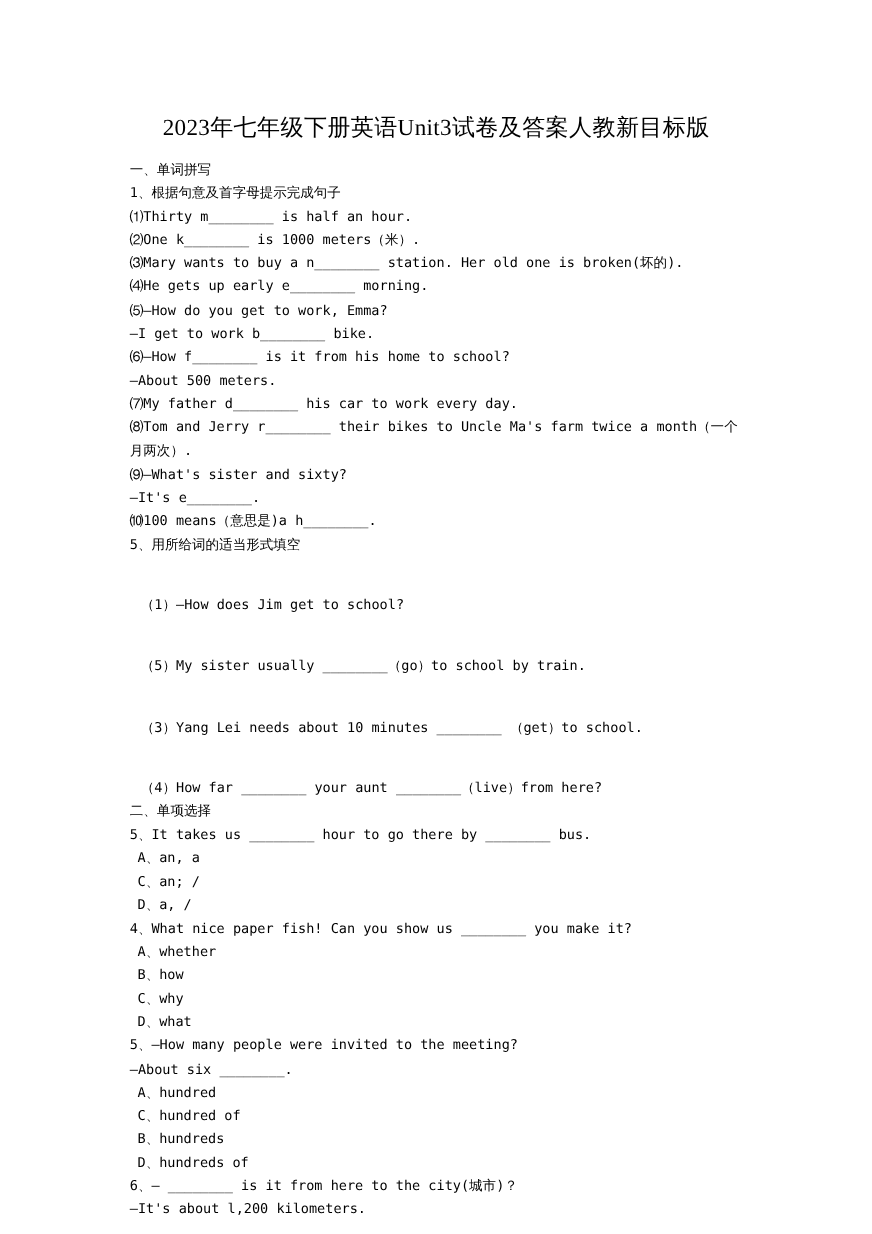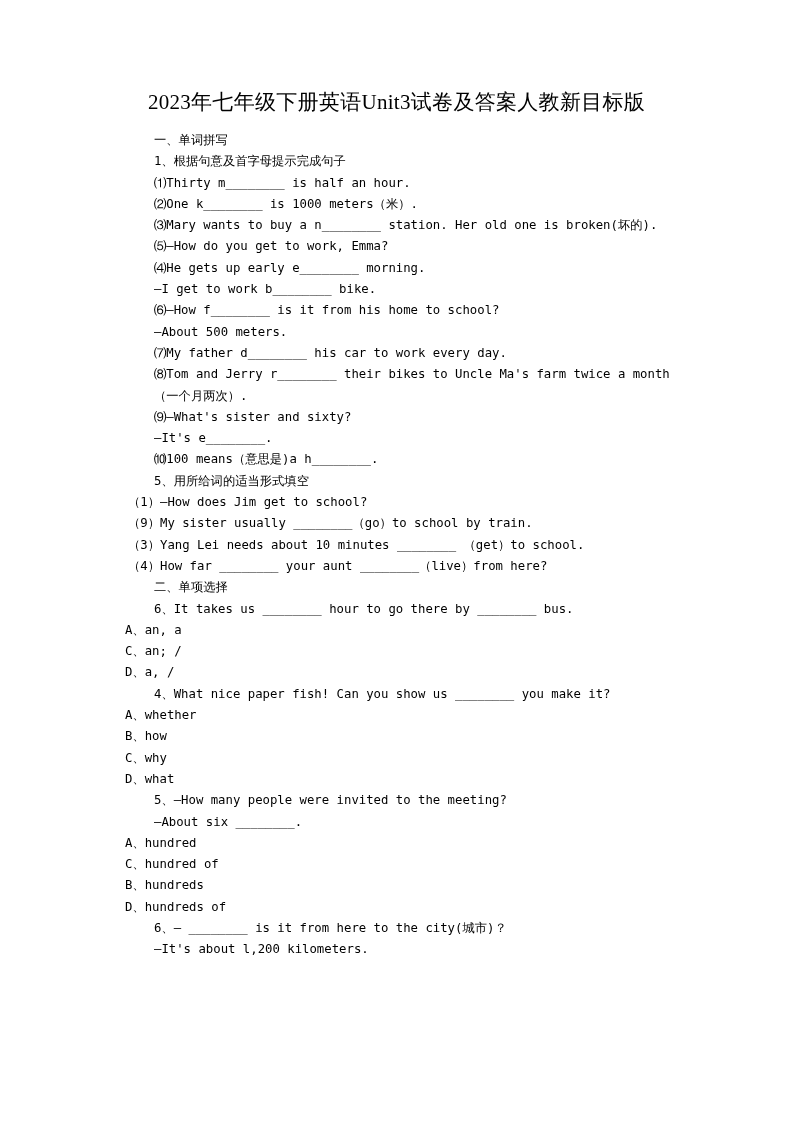--- a/index.html
+++ b/index.html
@@ -20,71 +20,71 @@
     box-sizing: border-box;
     padding: 88px 118px 60px 118px;
     position: relative;
   }
   .doc-title {
     font-family: "Liberation Serif", serif;
     font-size: 21px;
     text-align: center;
     font-weight: normal;
     letter-spacing: 0.3px;
-    margin: 0 0 14px 0;
+    margin: 14px 0 14px 0;
     white-space: nowrap;
   }
   .body-block {
     font-family: "DejaVu Sans Mono", monospace;
     font-size: 12.3px;
     line-height: 21.3px;
   }
   .line {
     white-space: pre-wrap;
     word-wrap: break-word;
   }
   .indent1 {
     padding-left: 0px;
-    margin-left: 36px;
   }
   .indent2 {
     padding-left: 10px;
+    margin-top: 34px;
   }
   .indent-opt {
     padding-left: 7px;
   }
 </style>
 </head>
 <body>
 
 <div class="page">
   <h1 class="doc-title">2023年七年级下册英语Unit3试卷及答案人教新目标版</h1>
   <div class="body-block" id="body-block">
       <div class="line indent1">一、单词拼写</div>
       <div class="line indent1">1、根据句意及首字母提示完成句子</div>
       <div class="line indent1">⑴Thirty m________ is half an hour.</div>
       <div class="line indent1">⑵One k________ is 1000 meters（米）.</div>
       <div class="line indent1">⑶Mary wants to buy a n________ station. Her old one is broken(坏的).</div>
+      <div class="line indent1">⑷He gets up early e________ morning.</div>
       <div class="line indent1">⑸—How do you get to work, Emma?</div>
-      <div class="line indent1">⑷He gets up early e________ morning.</div>
       <div class="line indent1">—I get to work b________ bike.</div>
       <div class="line indent1">⑹—How f________ is it from his home to school?</div>
       <div class="line indent1">—About 500 meters.</div>
       <div class="line indent1">⑺My father d________ his car to work every day.</div>
       <div class="line indent1">⑻Tom and Jerry r________ their bikes to Uncle Ma's farm twice a month（一个月两次）.</div>
       <div class="line indent1">⑼—What's sister and sixty?</div>
       <div class="line indent1">—It's e________.</div>
       <div class="line indent1">⑽100 means（意思是)a h________.</div>
       <div class="line indent1">5、用所给词的适当形式填空</div>
       <div class="line indent2">（1）—How does Jim get to school?</div>
-      <div class="line indent2">（9）My sister usually ________（go）to school by train.</div>
+      <div class="line indent2">（5）My sister usually ________（go）to school by train.</div>
       <div class="line indent2">（3）Yang Lei needs about 10 minutes ________ （get）to school.</div>
       <div class="line indent2">（4）How far ________ your aunt ________（live）from here?</div>
       <div class="line indent1">二、单项选择</div>
-      <div class="line indent1">6、It takes us ________ hour to go there by ________ bus.</div>
+      <div class="line indent1">5、It takes us ________ hour to go there by ________ bus.</div>
       <div class="line indent-opt">A、an, a</div>
       <div class="line indent-opt">C、an; /</div>
       <div class="line indent-opt">D、a, /</div>
       <div class="line indent1">4、What nice paper fish! Can you show us ________ you make it?</div>
       <div class="line indent-opt">A、whether</div>
       <div class="line indent-opt">B、how</div>
       <div class="line indent-opt">C、why</div>
       <div class="line indent-opt">D、what</div>
       <div class="line indent1">5、—How many people were invited to the meeting?</div>
       <div class="line indent1">—About six ________.</div>

